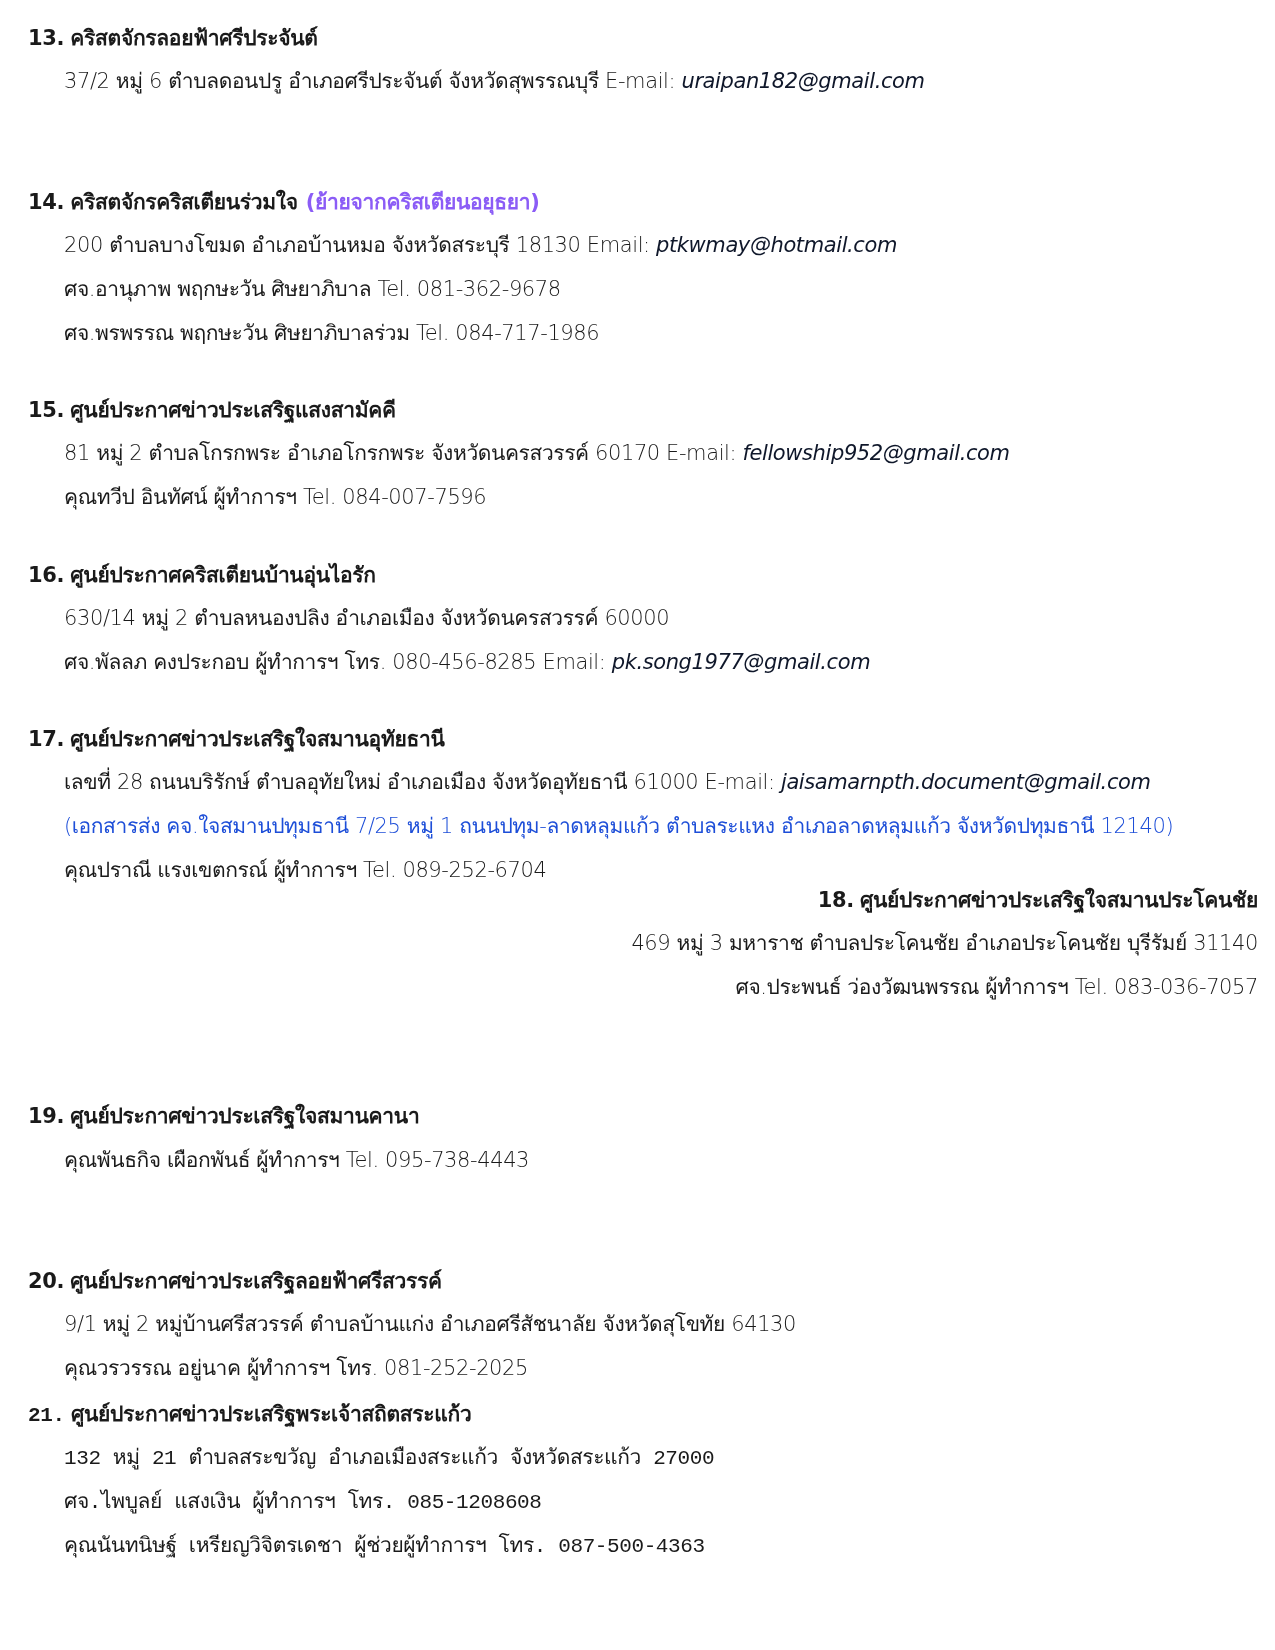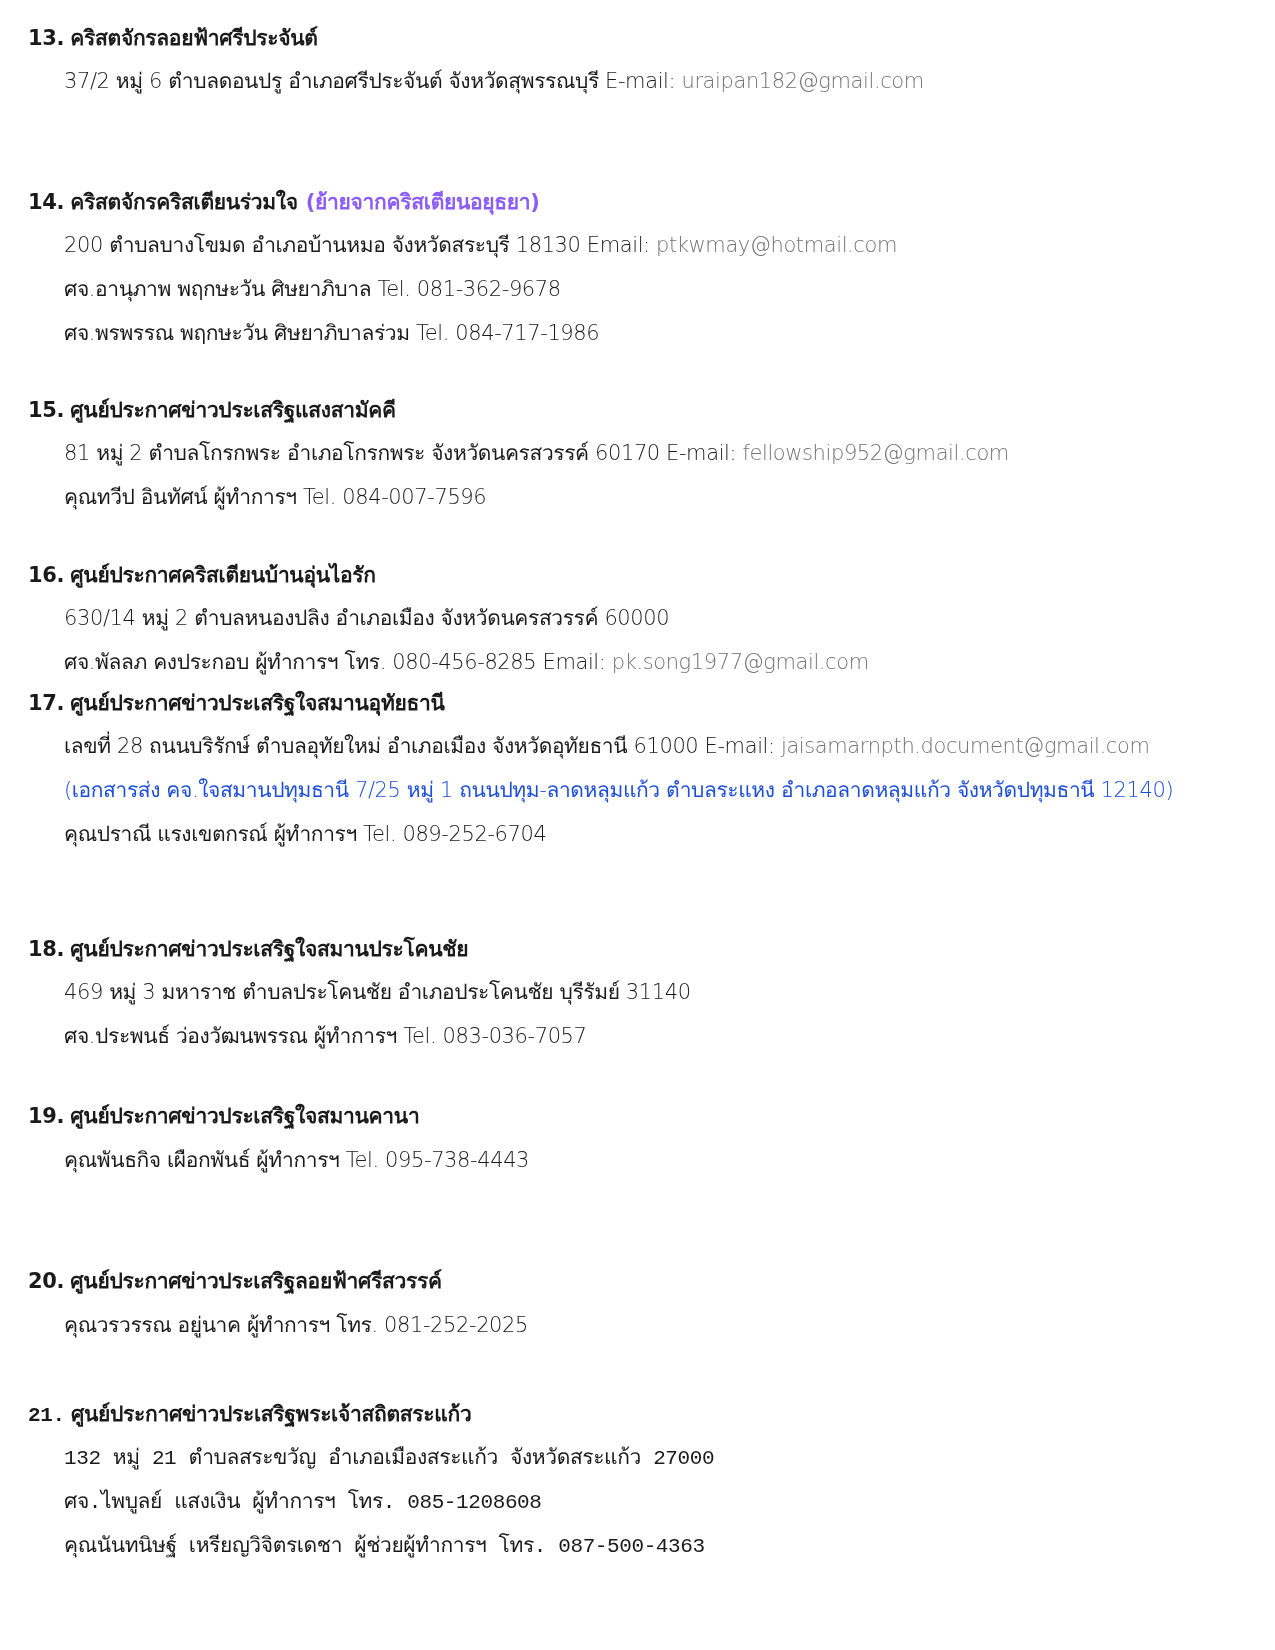--- a/index.html
+++ b/index.html
@@ -15,21 +15,21 @@
     white-space: nowrap; letter-spacing: -0.3px;
   }
   .heading .num { margin-right: 6px; }
   .heading .note { color: #8b5cf6; margin-left: 8px; }
   .line {
     margin-left: 36px; font-size: 21px; line-height: 28px; height: 28px;
     margin-top: 16px; white-space: nowrap; letter-spacing: -0.4px;
     font-weight: 300;
   }
   .line.first { margin-top: 15px; }
-  .email { color: #737373; }
+  .email { color: #0f172a; font-style: italic; }
   .orange { color: #1d4ed8; }
 </style>
 </head>
 <body>
 
 <div class="page">
 
   <div class="entry" style="top:24px;">
     <div class="heading">
       <span class="num">13.</span><span>คริสตจักรลอยฟ้าศรีประจันต์</span>
@@ -63,50 +63,51 @@
   <div class="entry" style="top:561px;">
     <div class="heading">
       <span class="num">16.</span><span>ศูนย์ประกาศคริสเตียนบ้านอุ่นไอรัก</span>
     </div>
     <div class="line first">630/14 หมู่ 2 ตำบลหนองปลิง อำเภอเมือง จังหวัดนครสวรรค์ 60000</div>
     <div class="line">
       <span>ศจ.พัลลภ คงประกอบ ผู้ทำการฯ โทร. 080-456-8285 Email: </span><span class="email">pk.song1977@gmail.com</span>
     </div>
   </div>
 
-  <div class="entry" style="top:689px;">
+  <div class="entry" style="top:725px;">
     <div class="heading">
       <span class="num">17.</span><span>ศูนย์ประกาศข่าวประเสริฐใจสมานอุทัยธานี</span>
     </div>
     <div class="line first">
       <span>เลขที่ 28 ถนนบริรักษ์ ตำบลอุทัยใหม่ อำเภอเมือง จังหวัดอุทัยธานี 61000 E-mail: </span><span class="email">jaisamarnpth.document@gmail.com</span>
     </div>
     <div class="line orange">(เอกสารส่ง คจ.ใจสมานปทุมธานี 7/25 หมู่ 1 ถนนปทุม-ลาดหลุมแก้ว ตำบลระแหง อำเภอลาดหลุมแก้ว จังหวัดปทุมธานี 12140)</div>
     <div class="line">คุณปราณี แรงเขตกรณ์ ผู้ทำการฯ Tel. 089-252-6704</div>
   </div>
 
-  <div class="entry" style="top:935px;">
+  <div class="entry" style="top:886px;text-align:right;">
     <div class="heading">
       <span class="num">18.</span><span>ศูนย์ประกาศข่าวประเสริฐใจสมานประโคนชัย</span>
     </div>
     <div class="line first">469 หมู่ 3 มหาราช ตำบลประโคนชัย อำเภอประโคนชัย บุรีรัมย์ 31140</div>
     <div class="line">ศจ.ประพนธ์ ว่องวัฒนพรรณ ผู้ทำการฯ Tel. 083-036-7057</div>
   </div>
 
   <div class="entry" style="top:1102px;">
     <div class="heading">
       <span class="num">19.</span><span>ศูนย์ประกาศข่าวประเสริฐใจสมานคานา</span>
     </div>
     <div class="line">คุณพันธกิจ เผือกพันธ์ ผู้ทำการฯ Tel. 095-738-4443</div>
   </div>
 
   <div class="entry" style="top:1267px;">
     <div class="heading">
       <span class="num">20.</span><span>ศูนย์ประกาศข่าวประเสริฐลอยฟ้าศรีสวรรค์</span>
     </div>
+    <div class="line first">9/1 หมู่ 2 หมู่บ้านศรีสวรรค์ ตำบลบ้านแก่ง อำเภอศรีสัชนาลัย จังหวัดสุโขทัย 64130</div>
     <div class="line">คุณวรวรรณ อยู่นาค ผู้ทำการฯ โทร. 081-252-2025</div>
   </div>
 
   <div class="entry" style="top:1402px;font-family:Liberation Mono, monospace;">
     <div class="heading">
       <span class="num">21.</span><span>ศูนย์ประกาศข่าวประเสริฐพระเจ้าสถิตสระแก้ว</span>
     </div>
     <div class="line first">132 หมู่ 21 ตำบลสระขวัญ อำเภอเมืองสระแก้ว จังหวัดสระแก้ว 27000</div>
     <div class="line">ศจ.ไพบูลย์ แสงเงิน ผู้ทำการฯ โทร. 085-1208608</div>
     <div class="line">คุณนันทนิษฐ์ เหรียญวิจิตรเดชา ผู้ช่วยผู้ทำการฯ โทร. 087-500-4363</div>

